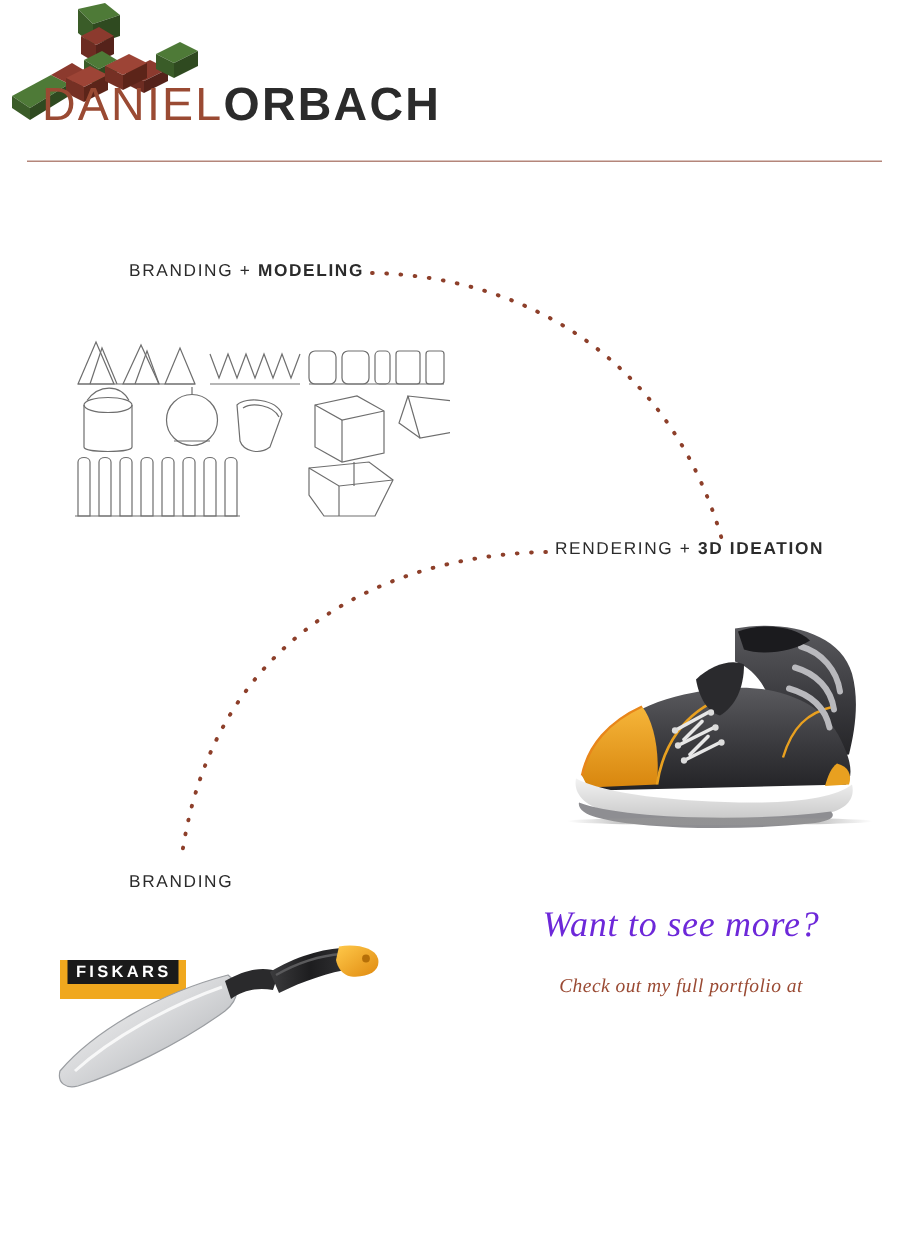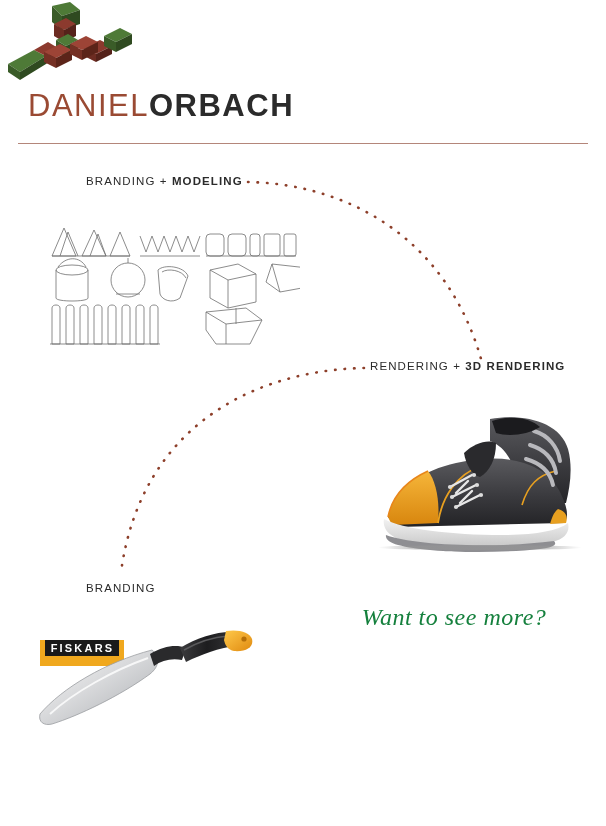--- a/index.html
+++ b/index.html
@@ -14,21 +14,20 @@
     position: relative;
     overflow: hidden;
   }
 
   
   #header {
     position: absolute;
     left: 0; top: 0;
     width: 606px;
     height: 112px;
-    margin-top: 36px;
   }
   #name-wrap {
     position: absolute;
     left: 28px;
     top: 52px;
     white-space: nowrap;
   }
   .name-first {
     font-size: 31px;
     letter-spacing: 1.5px;
@@ -153,21 +152,21 @@
     position: absolute;
     left: 320px;
     top: 604px;
     width: 268px;
     text-align: center;
   }
   #cta-head {
     font-family: "Liberation Serif", serif;
     font-style: italic;
     font-size: 24px;
-    color: #15803d;
+    color: #6d28d9;
     letter-spacing: 0.5px;
   }
   #cta-sub {
     margin-top: 18px;
     font-family: "Liberation Serif", serif;
     font-style: italic;
     font-size: 13px;
     color: #9a4a33;
     letter-spacing: 0.3px;
   }
@@ -187,21 +186,21 @@
     <span class="name-first">DANIEL</span><span class="name-last">ORBACH</span>
   </div>
   <div id="header-rule"></div>
 </div>
 
 <div class="section-label" id="label-sketches">
   <span class="light">BRANDING + </span><span class="bold">MODELING</span>
 </div>
 
 <div class="section-label" id="label-rendering">
-  <span class="light">RENDERING + </span><span class="bold">3D RENDERING</span>
+  <span class="light">RENDERING + </span><span class="bold">3D IDEATION</span>
 </div>
 
 <div class="section-label" id="label-branding">
   <span class="light">BRANDING</span><span class="bold"></span>
 </div>
 
 <svg class="dots-svg" style="left:240px; top:170px;" width="260" height="200" viewBox="0 0 260 200">
   <path class="dot-path" d="M 8 12 C 110 14, 210 70, 243 196"></path>
 </svg>
 
@@ -403,13 +402,14 @@
     <path d="M146 18 C162 8, 182 2, 196 2 L200 16 C186 18, 168 24, 152 32 Z" fill="url(#gripG)"></path>
     <path d="M150 20 C164 12, 180 7, 194 6" fill="none" stroke="#5a5a5c" stroke-width="1.6"></path>
 
     <path d="M192 1 C204 -1, 216 2, 218 9 C220 17, 212 22, 200 21 C194 20, 191 15, 190 10 Z" fill="url(#capG)"></path>
     <circle cx="210" cy="9" r="2.6" fill="#b56f08"></circle>
   </svg>
 </div>
 
 <div id="cta">
   <div id="cta-head">Want to see more?</div>
+  <div id="cta-sub">Check out my full portfolio at</div>
 </div>
 
 </body></html>

